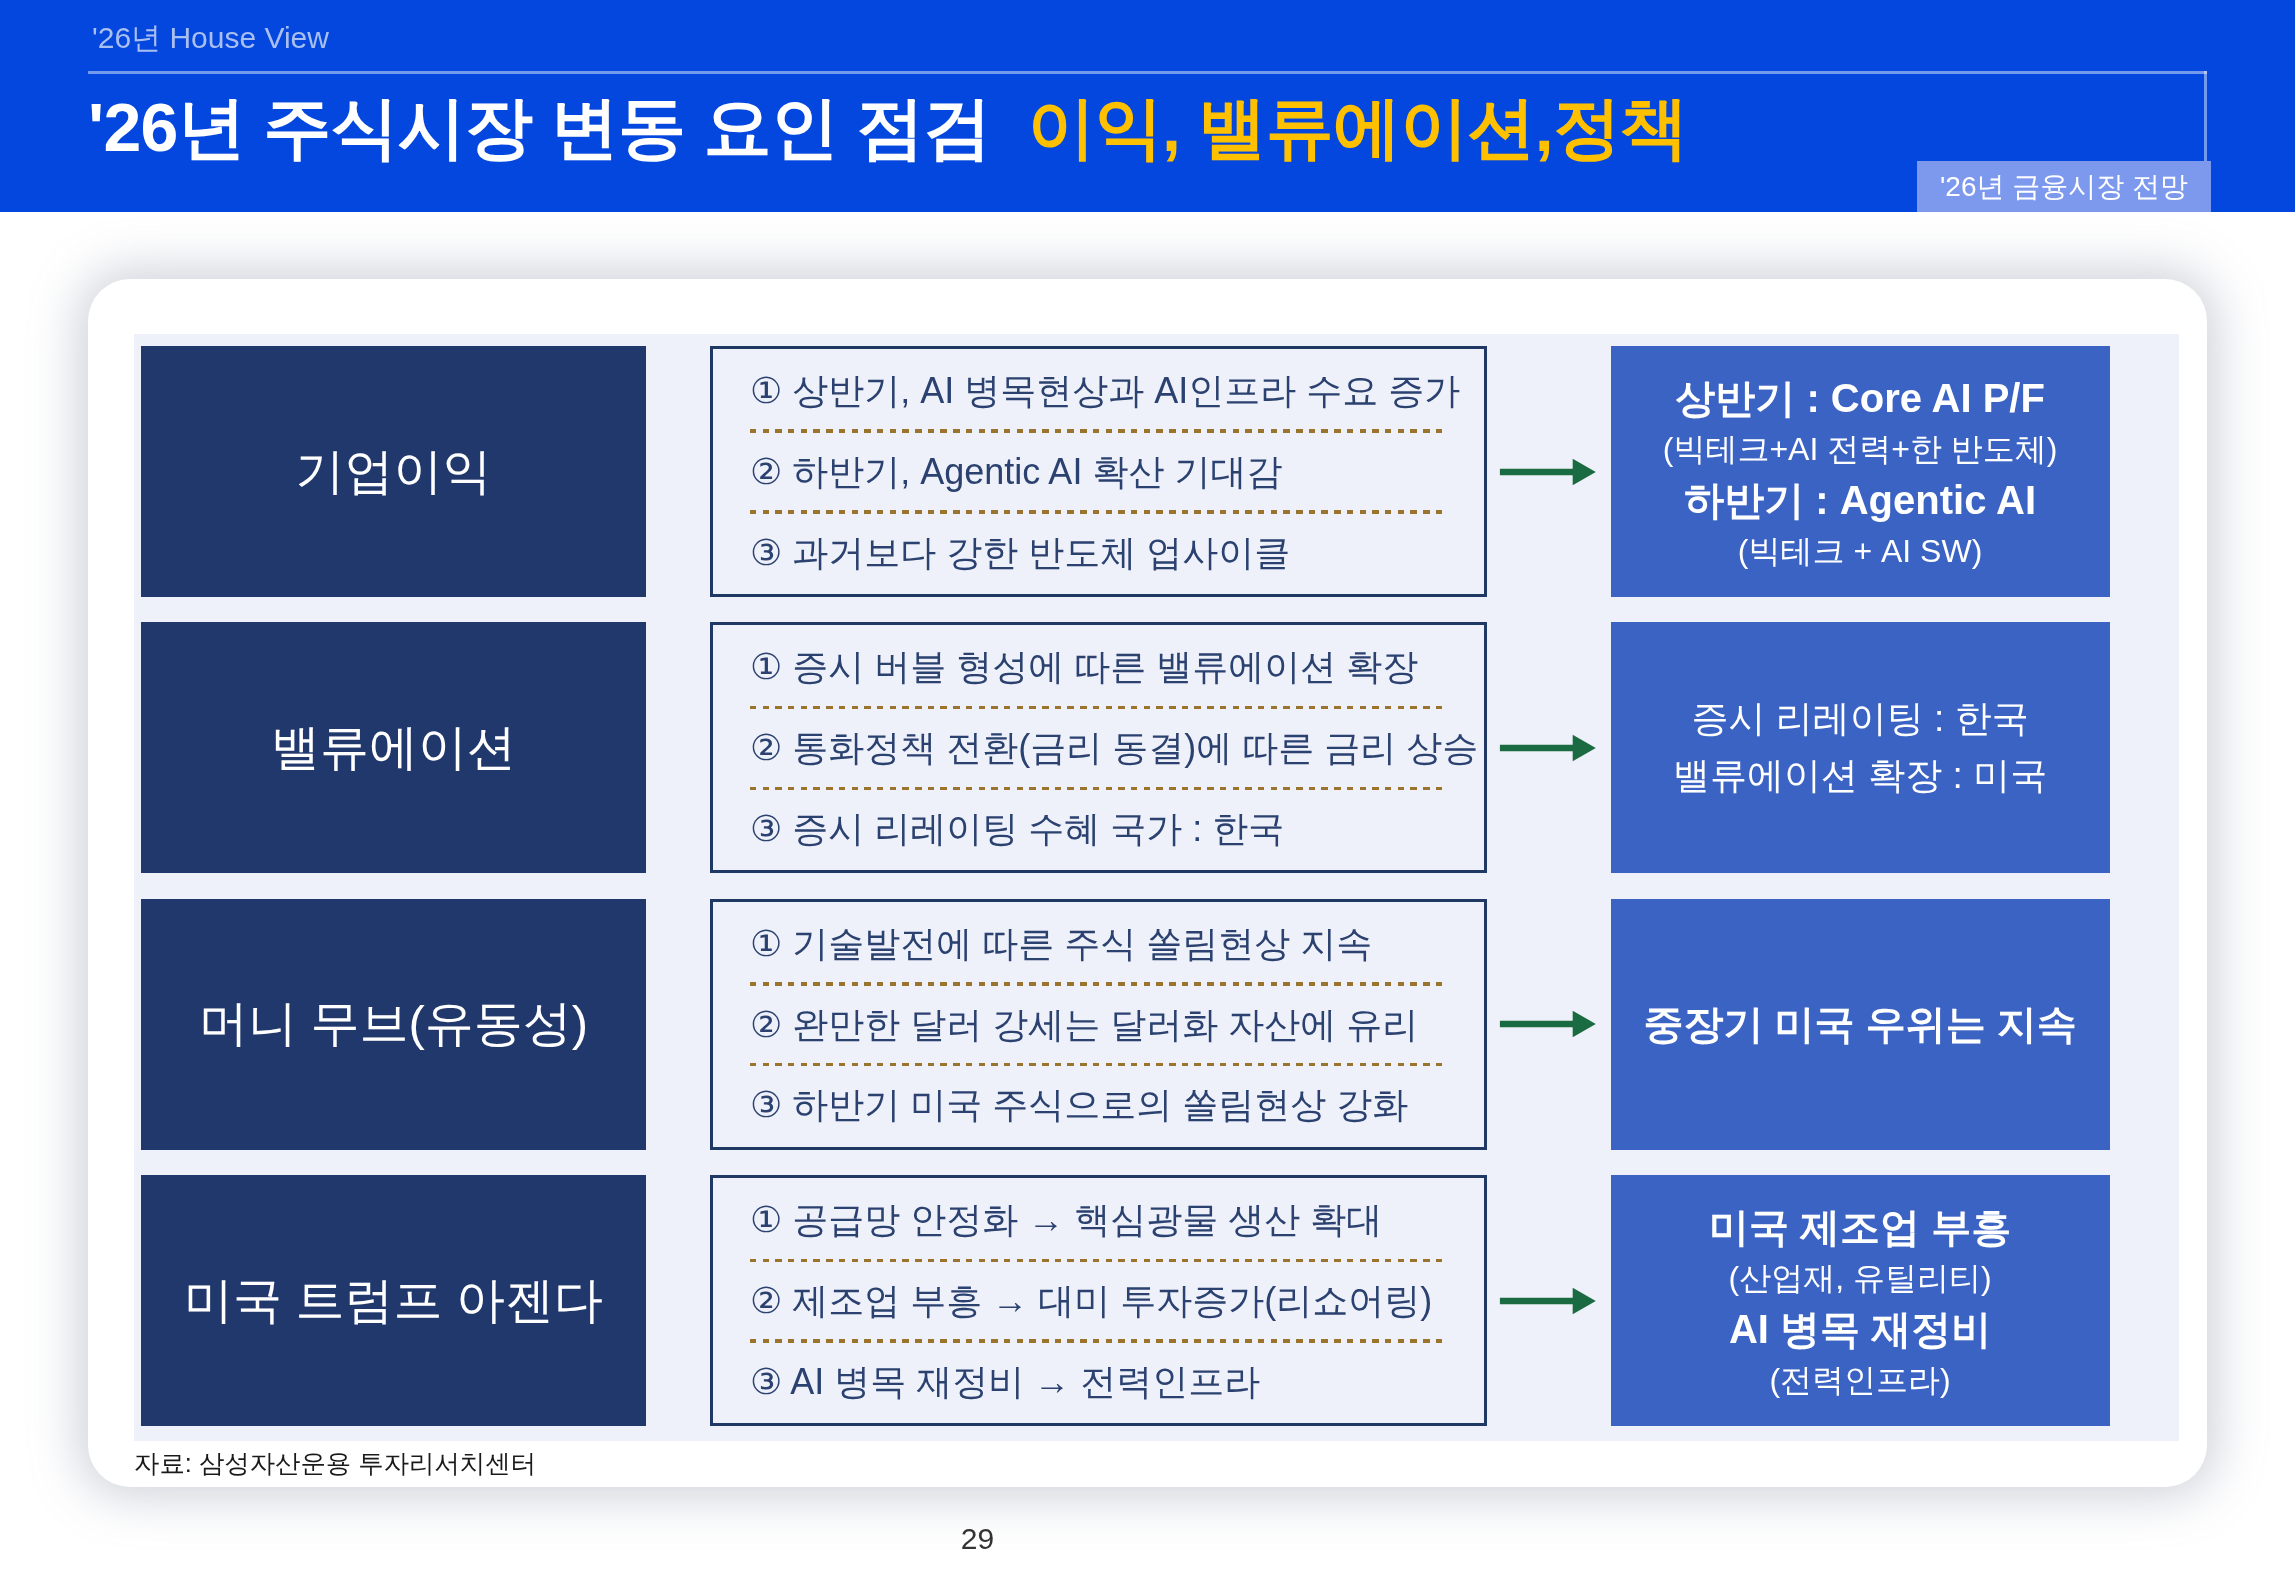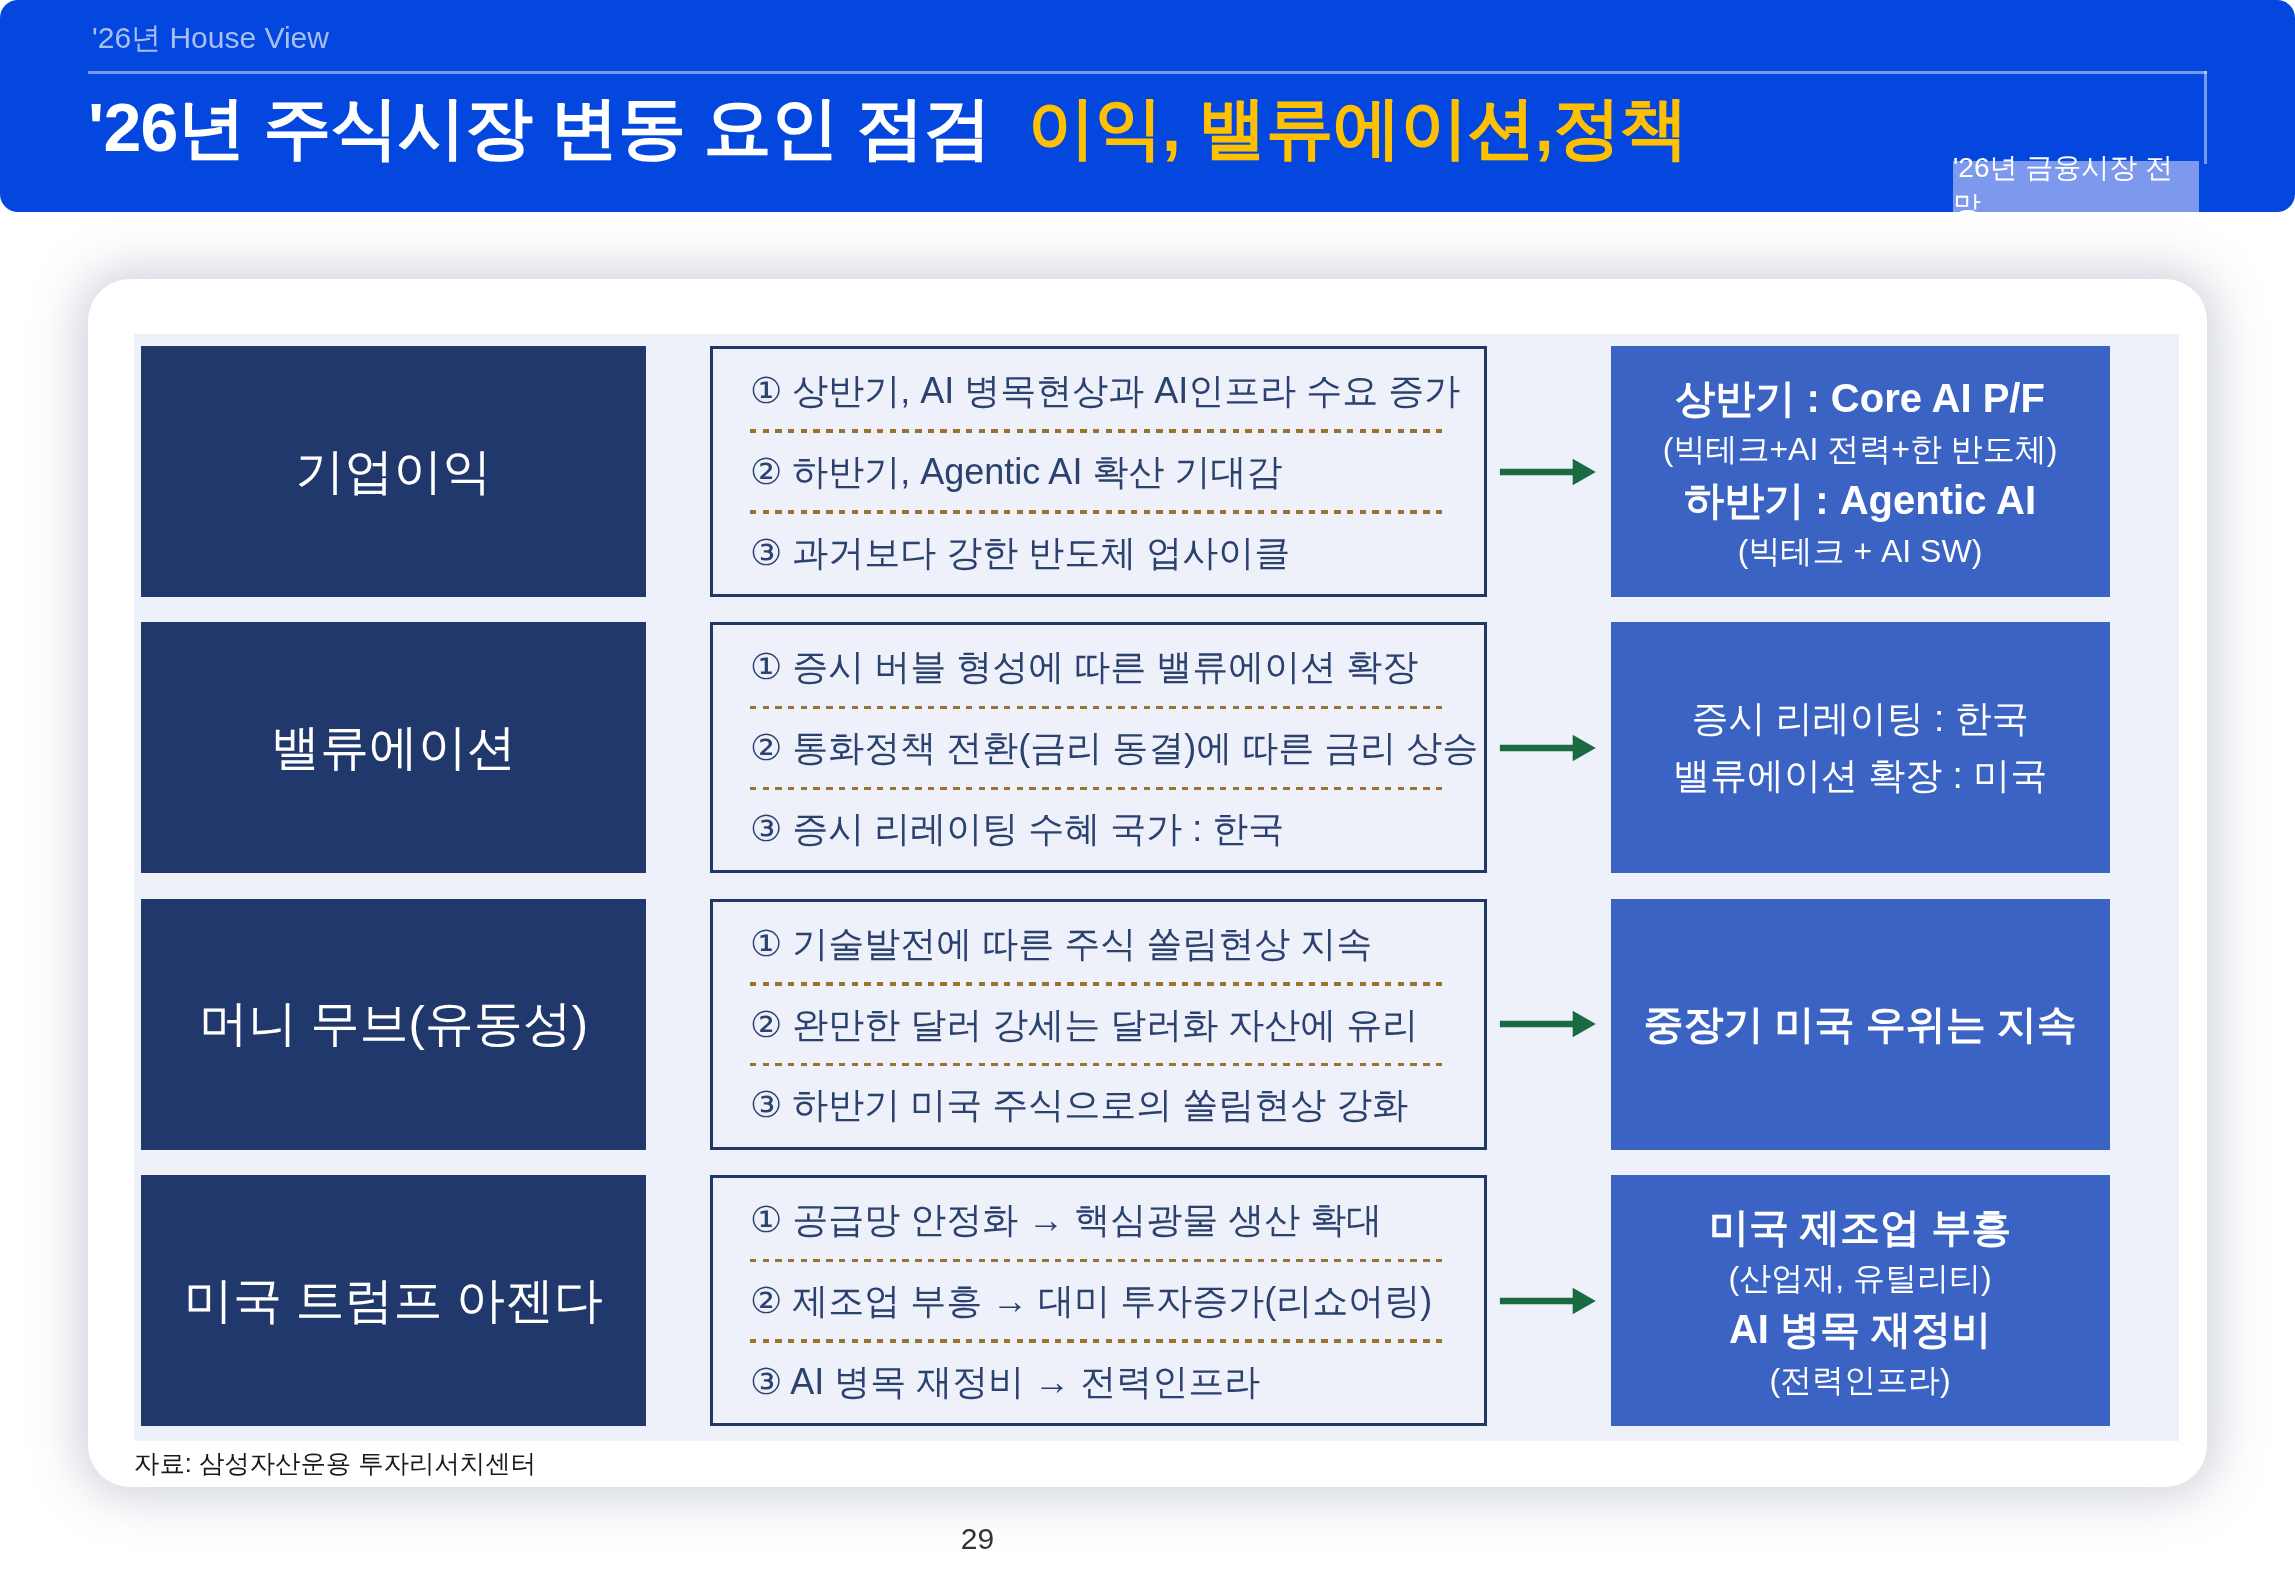--- a/index.html
+++ b/index.html
@@ -6,28 +6,28 @@
   body{
     width:2295px;height:1589px;position:relative;overflow:hidden;
     background:#ffffff;
     font-family:"Liberation Sans","DejaVu Sans",sans-serif;
     --header-bg:#0347DE; --accent-yellow:#FFC000; --badge-bg:#7D99EE;
     --eyebrow-text:#A9BFF1; --card-bg:#FFFFFF; --panel-bg:#EEF1F9;
     --label-box-bg:#21386C; --detail-border:#1F3864; --detail-text:#2B4170;
     --dash-color:#9A742C; --arrow-green:#1B6B42; --result-box-bg:#3A63C4;
   }
   
-  .slide-header{position:absolute;left:0;top:0;width:2295px;height:212px;background:var(--header-bg);border-radius:18px;}
+  .slide-header{position:absolute;left:0;top:0;width:2295px;height:212px;background:var(--header-bg);}
   .eyebrow{position:absolute;left:92px;top:18.4px;font-size:30px;color:var(--eyebrow-text);letter-spacing:0;}
   .header-rule{position:absolute;left:88px;top:71px;width:2119px;height:2.8px;background:rgba(255,255,255,.45);}
   .header-rule-vert{position:absolute;left:2204px;top:71px;width:2.8px;height:93px;background:rgba(255,255,255,.45);}
   .title-line{position:absolute;left:88px;top:83px;white-space:nowrap;font-weight:800;font-size:68px;line-height:1.3;letter-spacing:-0.7px;}
   .title-main{color:#ffffff;}
   .title-accent{color:var(--accent-yellow);margin-left:18.4px;}
-  .header-badge{position:absolute;right:96px;top:161px;width:246px;height:51px;background:var(--badge-bg);
+  .header-badge{position:absolute;right:84px;top:161px;width:294px;height:51px;background:var(--badge-bg);
     display:flex;align-items:center;justify-content:center;font-size:28px;color:#ffffff;}
   
   .card{position:absolute;left:88px;top:279px;width:2119px;height:1208px;background:var(--card-bg);
     border-radius:42px;box-shadow:0 0 49px 8.5px rgba(130,140,160,.40);}
   .panel{position:absolute;left:46px;top:55px;width:2045px;height:1107px;background:var(--panel-bg);
     box-sizing:border-box;padding:12px 7px;}
   .flow-row{display:flex;align-items:stretch;height:251px;margin-bottom:25.4px;}
   .flow-row:last-child{margin-bottom:0;}
   
   .label-box{width:505px;margin-right:64px;background:var(--label-box-bg);

